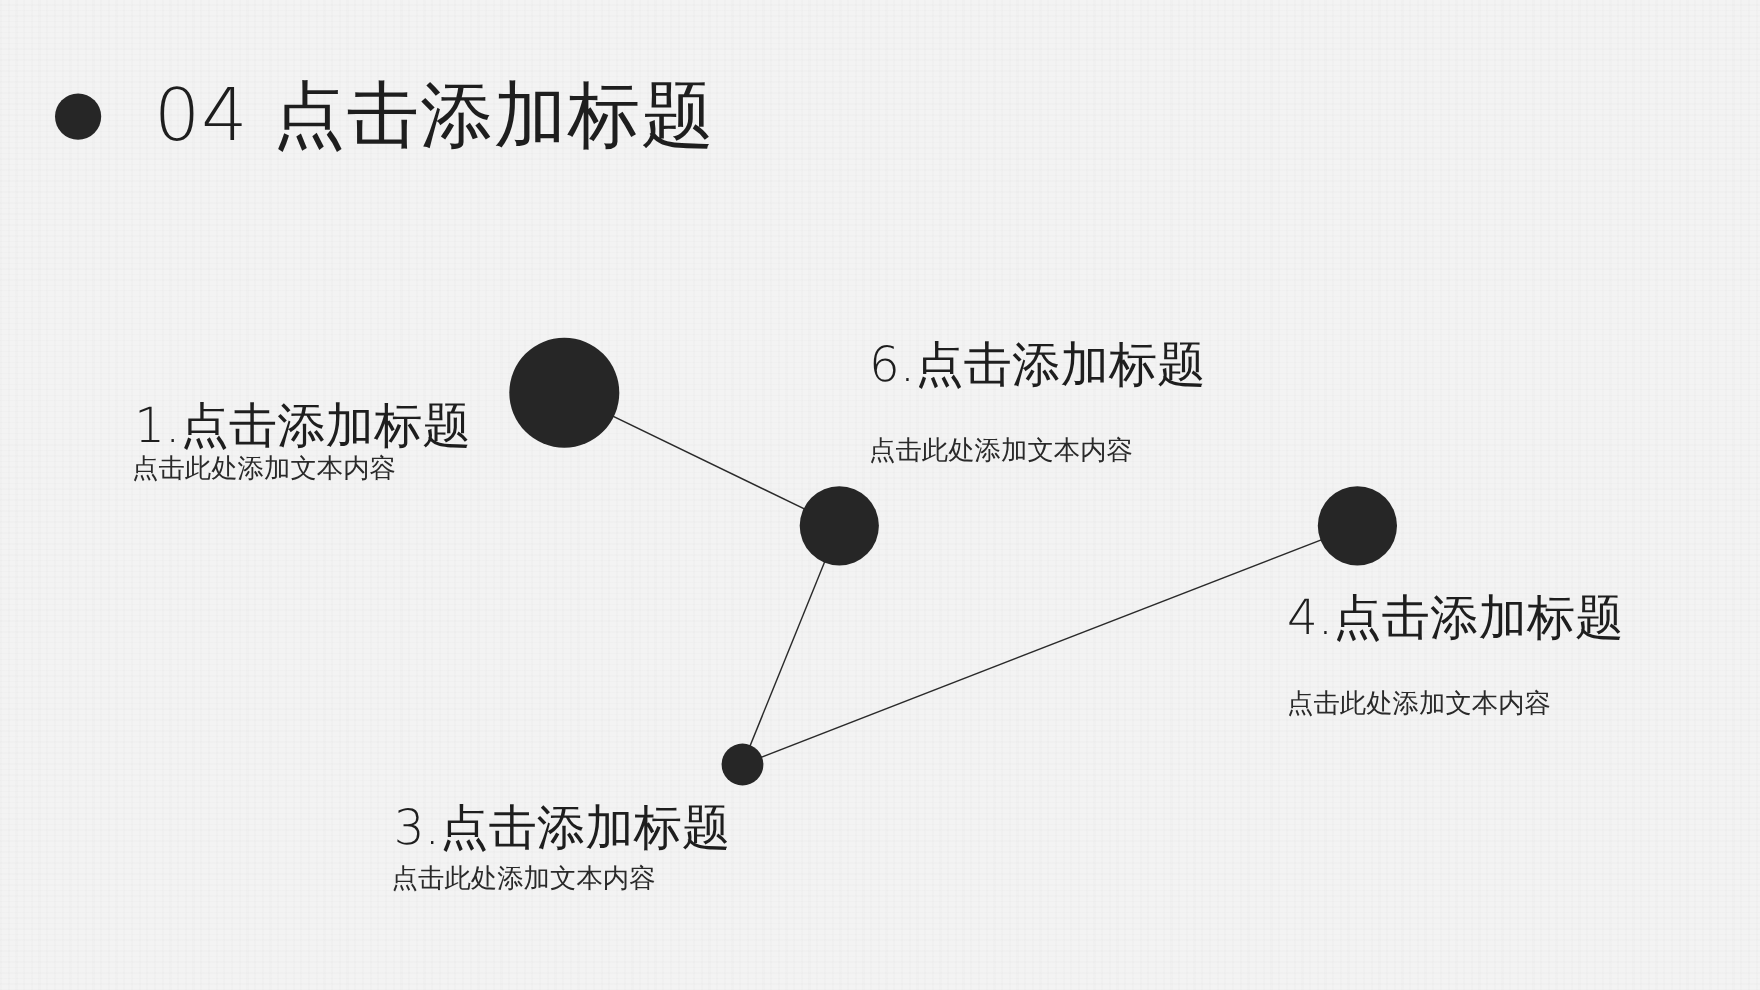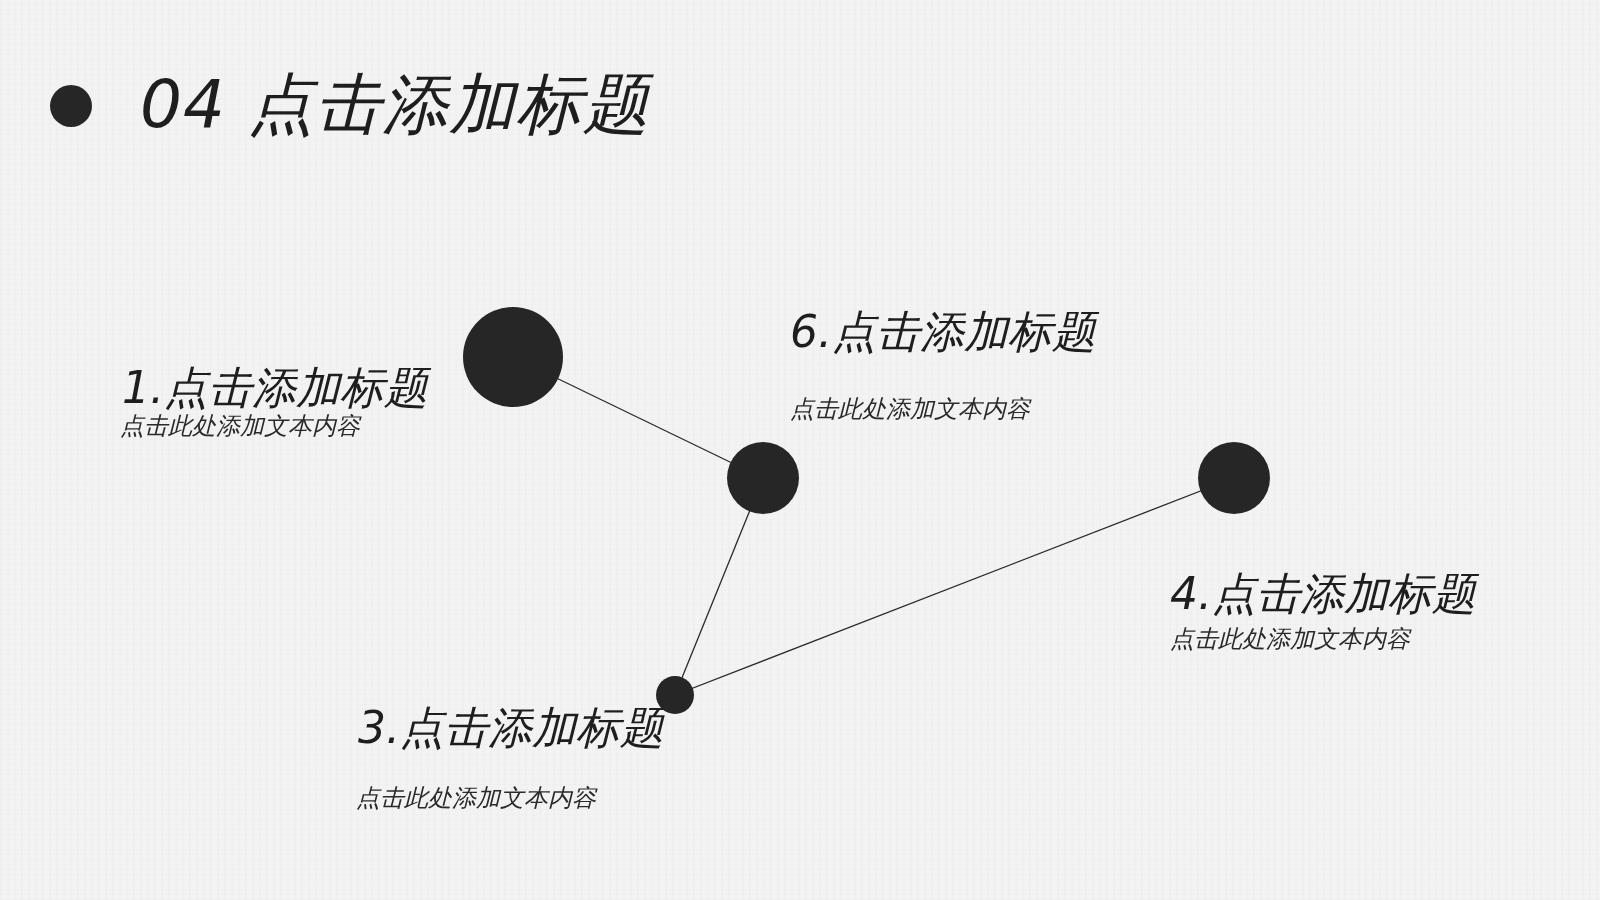--- a/index.html
+++ b/index.html
@@ -5,21 +5,21 @@
     html, body { margin: 0; padding: 0; }
     body {
       width: 1600px; height: 900px; overflow: hidden; position: relative;
       background: #f3f3f3;
       background-image:
         repeating-linear-gradient(90deg, rgba(0,0,0,0.012) 0 2px, transparent 2px 7px),
         repeating-linear-gradient(0deg, rgba(0,0,0,0.010) 0 1px, transparent 1px 5px);
       font-family: "DejaVu Sans", "Liberation Sans", sans-serif;
       color: #222;
     }
-    .abs { position: absolute; font-style: italic; }
+    .abs { position: absolute; }
     .header-dot { left: 50px; top: 85px; width: 42px; height: 42px; border-radius: 50%; background: #262626; }
     .page-title { left: 140px; top: 62px; font-size: 66px; font-weight: 200; letter-spacing: 1px; color: #1e1e1e; white-space: nowrap; line-height: 86px; }
     .page-title .num { margin-right: 22px; }
     svg.connectors { position: absolute; left: 0; top: 0; width: 1600px; height: 900px; }
     .node-title { font-size: 44px; font-weight: 200; color: #1e1e1e; white-space: nowrap; line-height: 56px; letter-spacing: 0px; }
     .node-desc { font-size: 24px; font-weight: 200; color: #2a2a2a; white-space: nowrap; line-height: 30px; }
   </style>
 </head>
 <body>
 
@@ -36,21 +36,21 @@
   <circle cx="763" cy="478" r="36" fill="#262626"></circle>
   <circle cx="1234" cy="478" r="36" fill="#262626"></circle>
 </svg>
 
 <div class="abs node-title" style="left:122px; top:320px;margin-top:40px;">1.点击添加标题</div>
 <div class="abs node-desc" style="left:120px; top:411px;">点击此处添加文本内容</div>
 
 <div class="abs node-title" style="left:790px; top:304px;">6.点击添加标题</div>
 <div class="abs node-desc" style="left:790px; top:394px;">点击此处添加文本内容</div>
 
-<div class="abs node-title" style="left:358px; top:700px;">3.点击添加标题</div>
+<div class="abs node-title" style="left:358px; top:725px;">3.点击添加标题</div>
 <div class="abs node-desc" style="left:356px; top:783px;">点击此处添加文本内容</div>
 
 <svg class="connectors" style="pointer-events:none;" viewBox="0 0 1600 900">
   <circle cx="675" cy="695" r="19" fill="#262626"></circle>
 </svg>
 
-<div class="abs node-title" style="left:1170px; top:534px;margin-top:32px;">4.点击添加标题</div>
+<div class="abs node-title" style="left:1170px; top:534px;">4.点击添加标题</div>
 <div class="abs node-desc" style="left:1170px; top:624px;">点击此处添加文本内容</div>
 
 </body></html>

